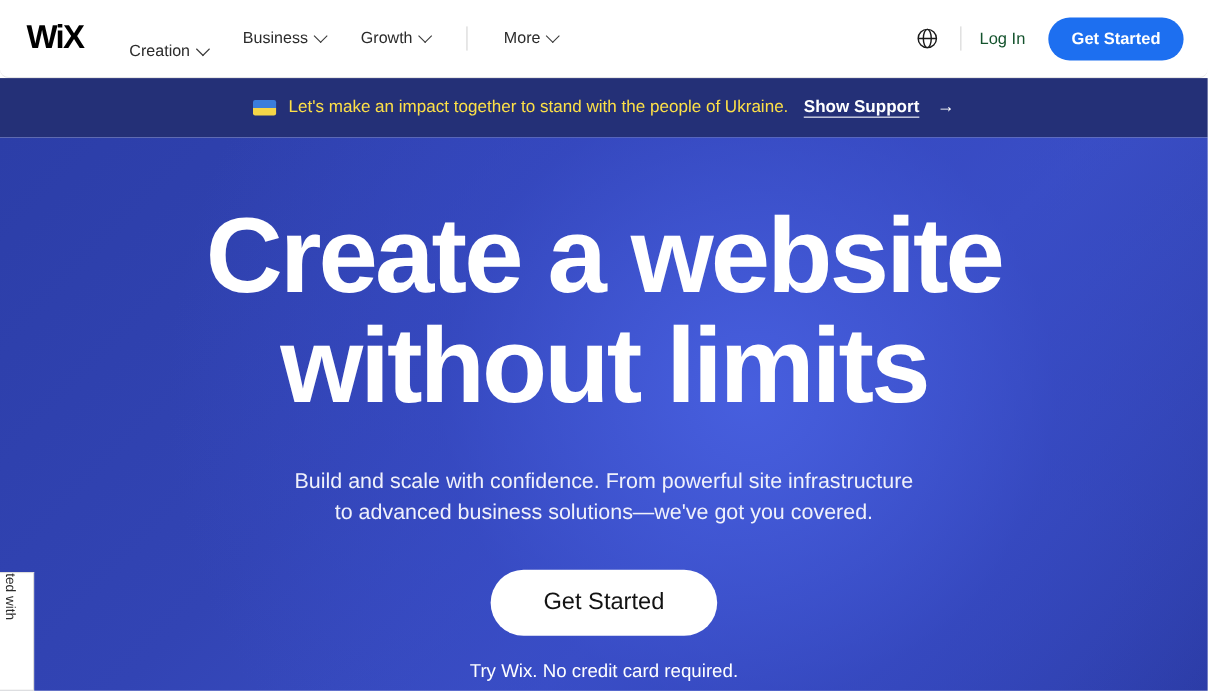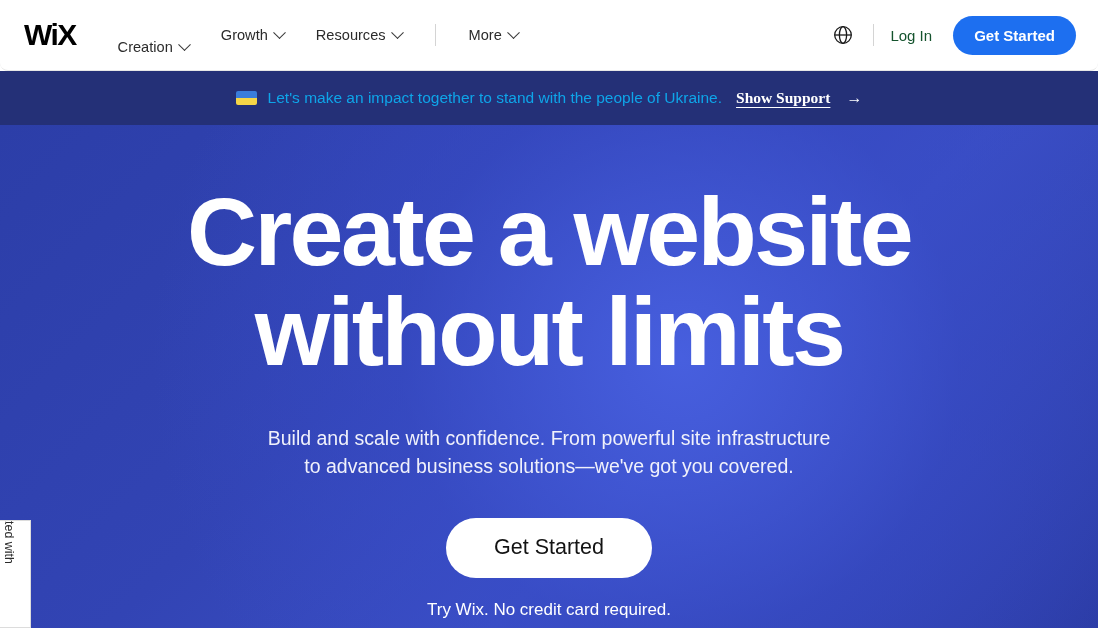--- a/index.html
+++ b/index.html
@@ -126,29 +126,28 @@
   }
   #ukraine-flag-icon {
     display: inline-block;
     width: 21px;
     height: 14px;
     border-radius: 2px;
     background: linear-gradient(to bottom, #3a7ddb 0%, #3a7ddb 50%, #f5d547 50%, #f5d547 100%);
     flex-shrink: 0;
     margin-right: 2px;
   }
-  #banner-text { color: #0ea5e9; }
+  #banner-text { color: #fde047; }
   #show-support-link {
     color: #ffffff;
     font-weight: 700;
     text-decoration: underline;
     text-underline-offset: 4px;
     cursor: pointer;
     margin-left: 5px;
-    font-family: Liberation Serif, serif;
   }
   #banner-arrow-icon {
     color: #ffffff;
     font-size: 16px;
     margin-left: 7px;
   }
 
   
   #hero {
     position: relative;
@@ -238,30 +237,30 @@
 
   <div id="brand-logo">WiX</div>
 
   <nav id="primary-nav">
 
     <div class="nav-item">
       <span>Creation</span>
       <span class="chev"></span>
     </div>
 
+    <div class="nav-item">
+      <span>Business</span>
+      <span class="chev"></span>
+    </div>
 
     <div class="nav-item">
       <span>Growth</span>
       <span class="chev"></span>
     </div>
 
-    <div class="nav-item">
-      <span>Resources</span>
-      <span class="chev"></span>
-    </div>
 
     <div class="nav-divider"></div>
 
     <div class="nav-item">
       <span>More</span>
       <span class="chev"></span>
     </div>
 
   </nav>
 

